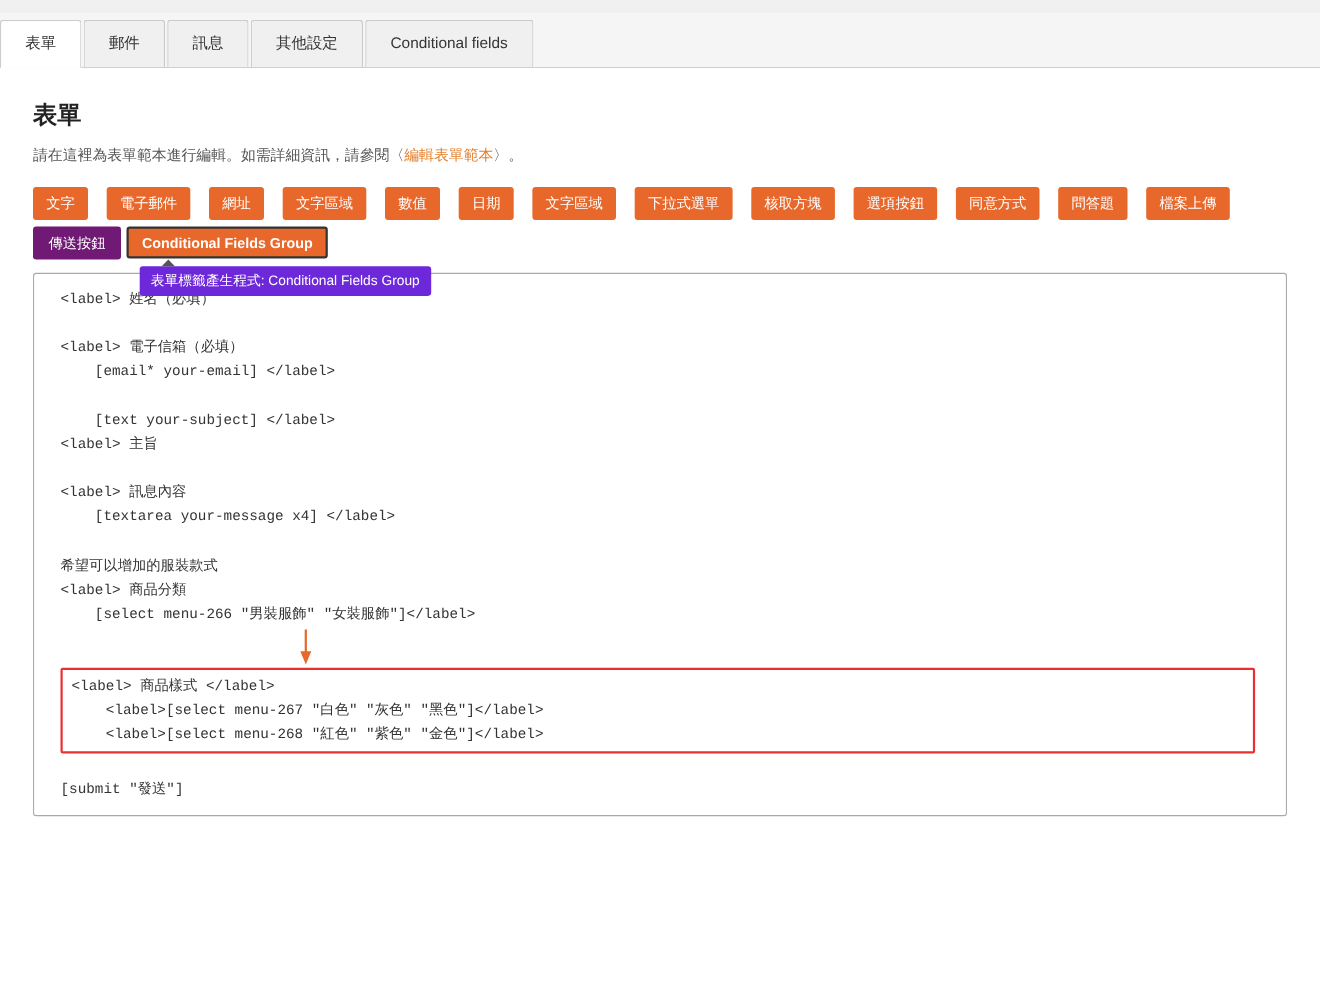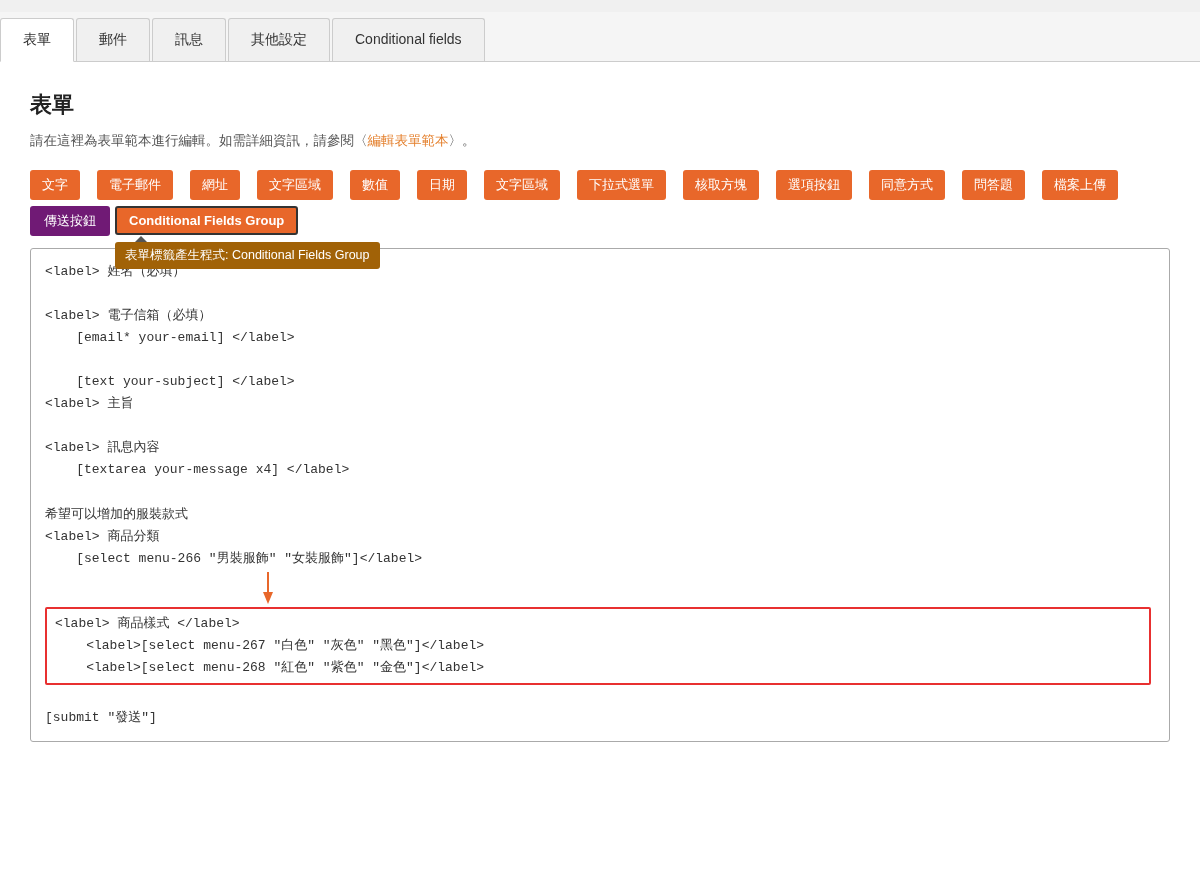--- a/index.html
+++ b/index.html
@@ -110,22 +110,22 @@
       font-weight: 600;
     }
     
     .tooltip-wrapper {
       position: relative;
       display: inline-block;
     }
     .tooltip-box {
       position: absolute;
       top: 36px;
-      left: 0;
-      background: #a16207;
+      left: 12px;
+      background: #6d28d9;
       color: #fff;
       padding: 5px 10px;
       border-radius: 3px;
       font-size: 12.5px;
       white-space: nowrap;
       z-index: 10;
       pointer-events: none;
     }
     .tooltip-box::before {
       content: '';
@@ -134,21 +134,21 @@
       left: 20px;
       border-left: 6px solid transparent;
       border-right: 6px solid transparent;
       border-bottom: 6px solid #555;
     }
     
     .code-area-wrapper {
       border: 1px solid #aaa;
       border-radius: 3px;
       background: #fff;
-      padding: 12px 14px;
+      padding: 12px 24px;
       min-height: 480px;
       font-family: "Courier New", Courier, monospace;
       font-size: 13px;
       line-height: 1.7;
       color: #333;
       position: relative;
     }
     .code-line {
       display: block;
       white-space: pre;

